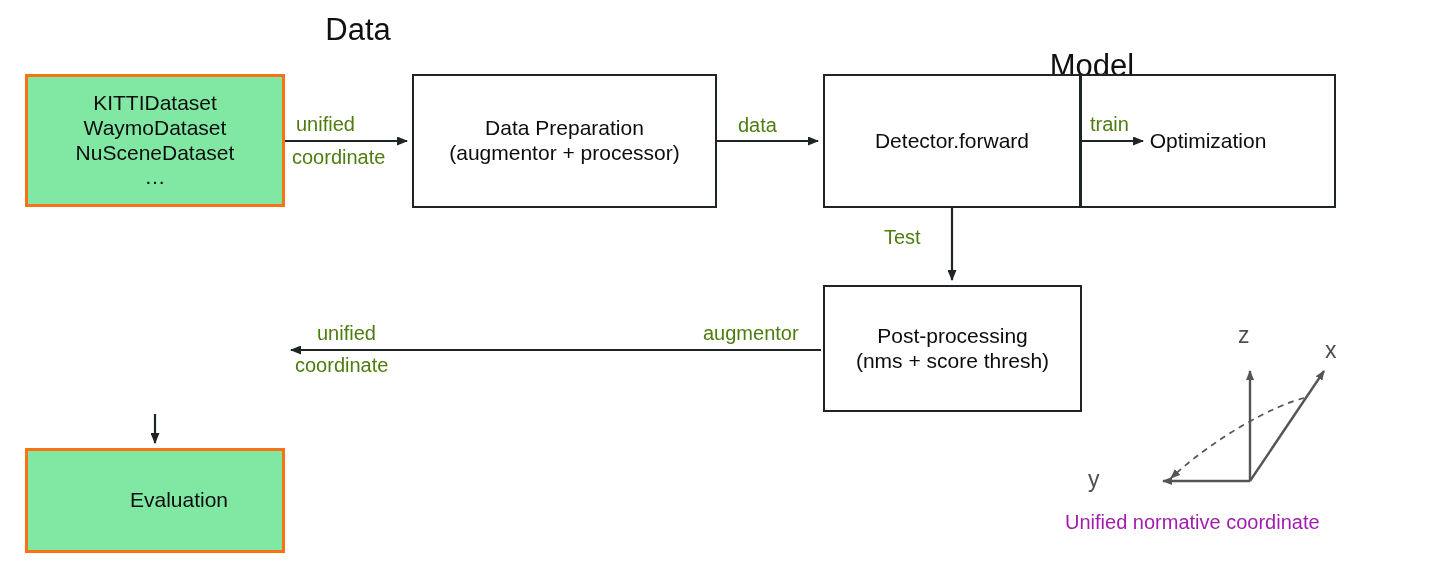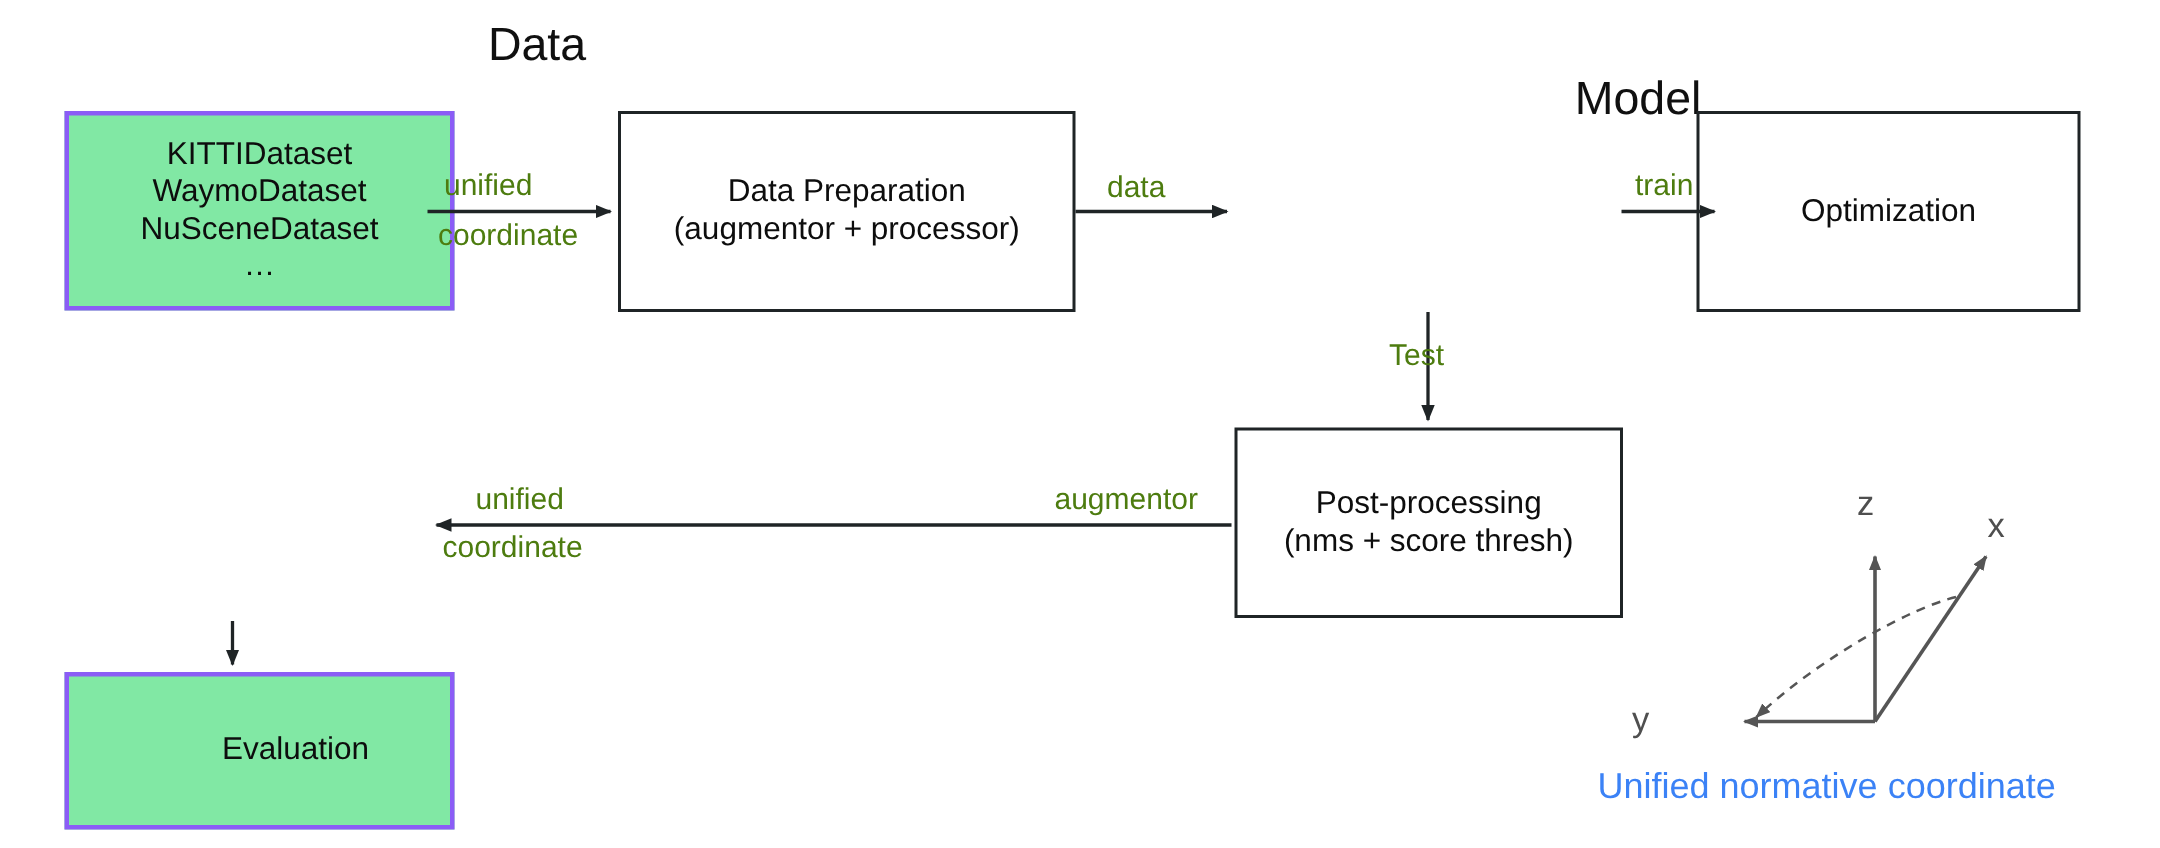--- a/index.html
+++ b/index.html
@@ -29,42 +29,41 @@
     display:flex;
     align-items:center;
     justify-content:center;
     text-align:center;
     color:#0d0d0d;
     line-height:1.18;
     white-space:pre-line;
   }
   .node-green{
     background:#81e8a4;
-    border:3px solid #8b5cf6;
+    border:3px solid #f97316;
     font-size:21px;
-    margin-left:18px;
   }
   .node-plain{
     background:transparent;
     border:2px solid #1f2426;
     font-size:21px;
   }
 
   .edge-label{
     position:absolute;
     font-size:20px;
     color:#4d7c0f;
     white-space:nowrap;
     line-height:1.12;
   }
 
   .coord-caption{
     position:absolute;
-    font-size:24px;
-    color:#3b82f6;
+    font-size:20px;
+    color:#a21caf;
     white-space:nowrap;
   }
   .axis-label{
     position:absolute;
     font-size:23px;
     color:#4f4f4f;
     white-space:nowrap;
   }
 
   svg.overlay{
@@ -85,22 +84,23 @@
   <div class="section-title" style="left:1002px;top:14px;width:180px;margin-top:36px;">Model</div>
 
   <div class="node node-green" style="left:25px;top:74px;width:260px;height:133px;">KITTIDataset
 WaymoDataset
 NuSceneDataset
 …</div>
 
   <div class="node node-plain" style="left:412px;top:74px;width:305px;height:134px;">Data Preparation
 (augmentor + processor)</div>
 
+  <div class="node node-plain" style="left:823px;top:74px;width:258px;height:134px;">Detector.forward</div>
 
-  <div class="node node-plain" style="left:1131px;top:74px;width:256px;height:134px;">Optimization</div>
+  <div class="node node-plain" style="left:1080px;top:74px;width:256px;height:134px;">Optimization</div>
 
   <div class="node node-plain" style="left:823px;top:285px;width:259px;height:127px;">Post-processing
 (nms + score thresh)</div>
 
 
   <div class="node node-green" style="left:25px;top:448px;width:260px;height:105px;padding-left:48px;">Evaluation</div>
 
   <svg class="overlay" viewBox="0 0 1440 565">
     <defs>
       <marker id="ah" markerWidth="11" markerHeight="9" refX="10" refY="4.5" orient="auto" markerUnits="userSpaceOnUse">
@@ -143,21 +143,21 @@
     </g>
   </svg>
 
   <div class="edge-label" style="left:296px;top:113px;">unified</div>
   <div class="edge-label" style="left:292px;top:146px;">coordinate</div>
 
   <div class="edge-label" style="left:738px;top:114px;">data</div>
 
   <div class="edge-label" style="left:1090px;top:113px;">train</div>
 
-  <div class="edge-label" style="left:884px;top:226px;margin-left:42px;">Test</div>
+  <div class="edge-label" style="left:884px;top:226px;">Test</div>
 
   <div class="edge-label" style="left:703px;top:322px;">augmentor</div>
 
   <div class="edge-label" style="left:317px;top:322px;">unified</div>
   <div class="edge-label" style="left:295px;top:354px;">coordinate</div>
 
   <div class="axis-label" style="left:1238px;top:322px;">z</div>
   <div class="axis-label" style="left:1325px;top:337px;">x</div>
   <div class="axis-label" style="left:1088px;top:466px;">y</div>
 

